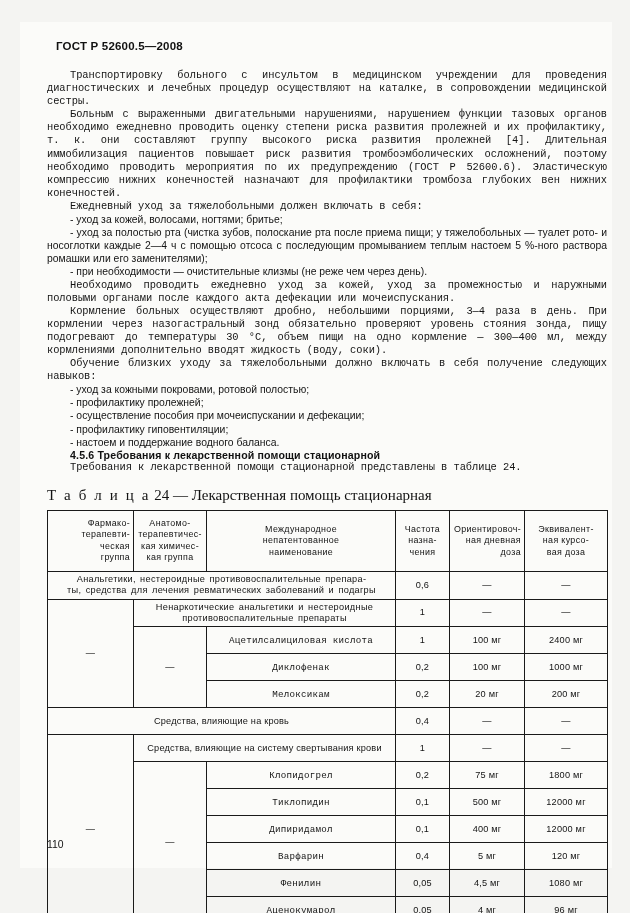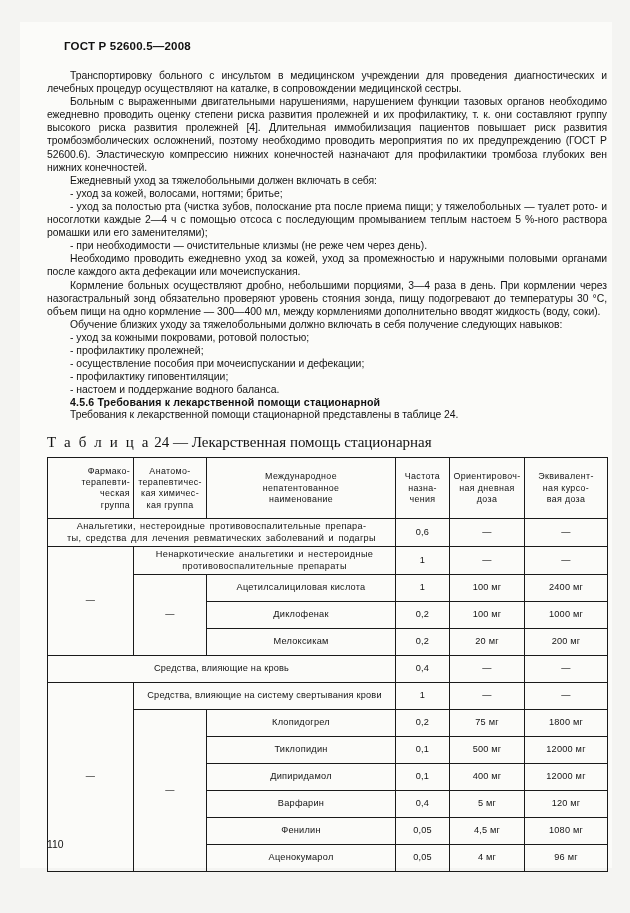--- a/index.html
+++ b/index.html
@@ -33,35 +33,35 @@
     top: 18px;
     width: 560px;
   }
 
   
   .doc-header {
     font-size: 11.5px;
     font-weight: bold;
     letter-spacing: 0.2px;
     color: #111;
-    margin: 0 0 17px 17px;
+    margin: 0 0 17px 9px;
     white-space: nowrap;
   }
 
   
   .para {
     font-size: 10.4px;
     line-height: 13.1px;
     color: #131313;
     text-align: justify;
     margin: 0;
     letter-spacing: -0.05px;
     hyphens: manual;
   }
-  .para.indent { text-indent: 23px; }
+  .para.indent { text-indent: 23px; font-family: Liberation Mono, monospace; }
   .list-item {
     font-size: 10.4px;
     line-height: 13.1px;
     color: #131313;
     margin: 0;
     text-indent: 23px;
     text-align: justify;
   }
   .list-item.nojust { text-align: left; }
 
@@ -109,21 +109,21 @@
   }
   table.lek tbody td {
     height: 22px;
   }
   td.grp1 { letter-spacing: 0.2px; }
   td.grp2 { letter-spacing: 0.2px; }
   td.wide-head {
     letter-spacing: 0.3px;
     word-spacing: 1.5px;
   }
-  td.inn { letter-spacing: 0.25px; }
+  td.inn { letter-spacing: 0.25px; font-family: Liberation Mono, monospace; }
   td.num, td.dose { letter-spacing: 0.2px; }
   .dash { letter-spacing: 0; }
   tr.tall td { height: 34px; }
 
   
   .page-num {
     position: absolute;
     left: 27px;
     bottom: 18px;
     font-size: 10.4px;
@@ -185,21 +185,21 @@
             <th style="white-space: pre-line;">Анатомо-
 терапевтичес-
 кая химичес-
 кая группа</th>
             <th style="white-space: pre-line;">Международное
 непатентованное
 наименование</th>
             <th style="white-space: pre-line;">Частота
 назна-
 чения</th>
-            <th style="white-space: pre-line;">Ориентировоч-
+            <th style="white-space: pre-line; text-align: right;">Ориентировоч-
 ная дневная
 доза</th>
             <th style="white-space: pre-line;">Эквивалент-
 ная курсо-
 вая доза</th>
           </tr>
         </thead>
         <tbody>
 
           <tr class="tall">

